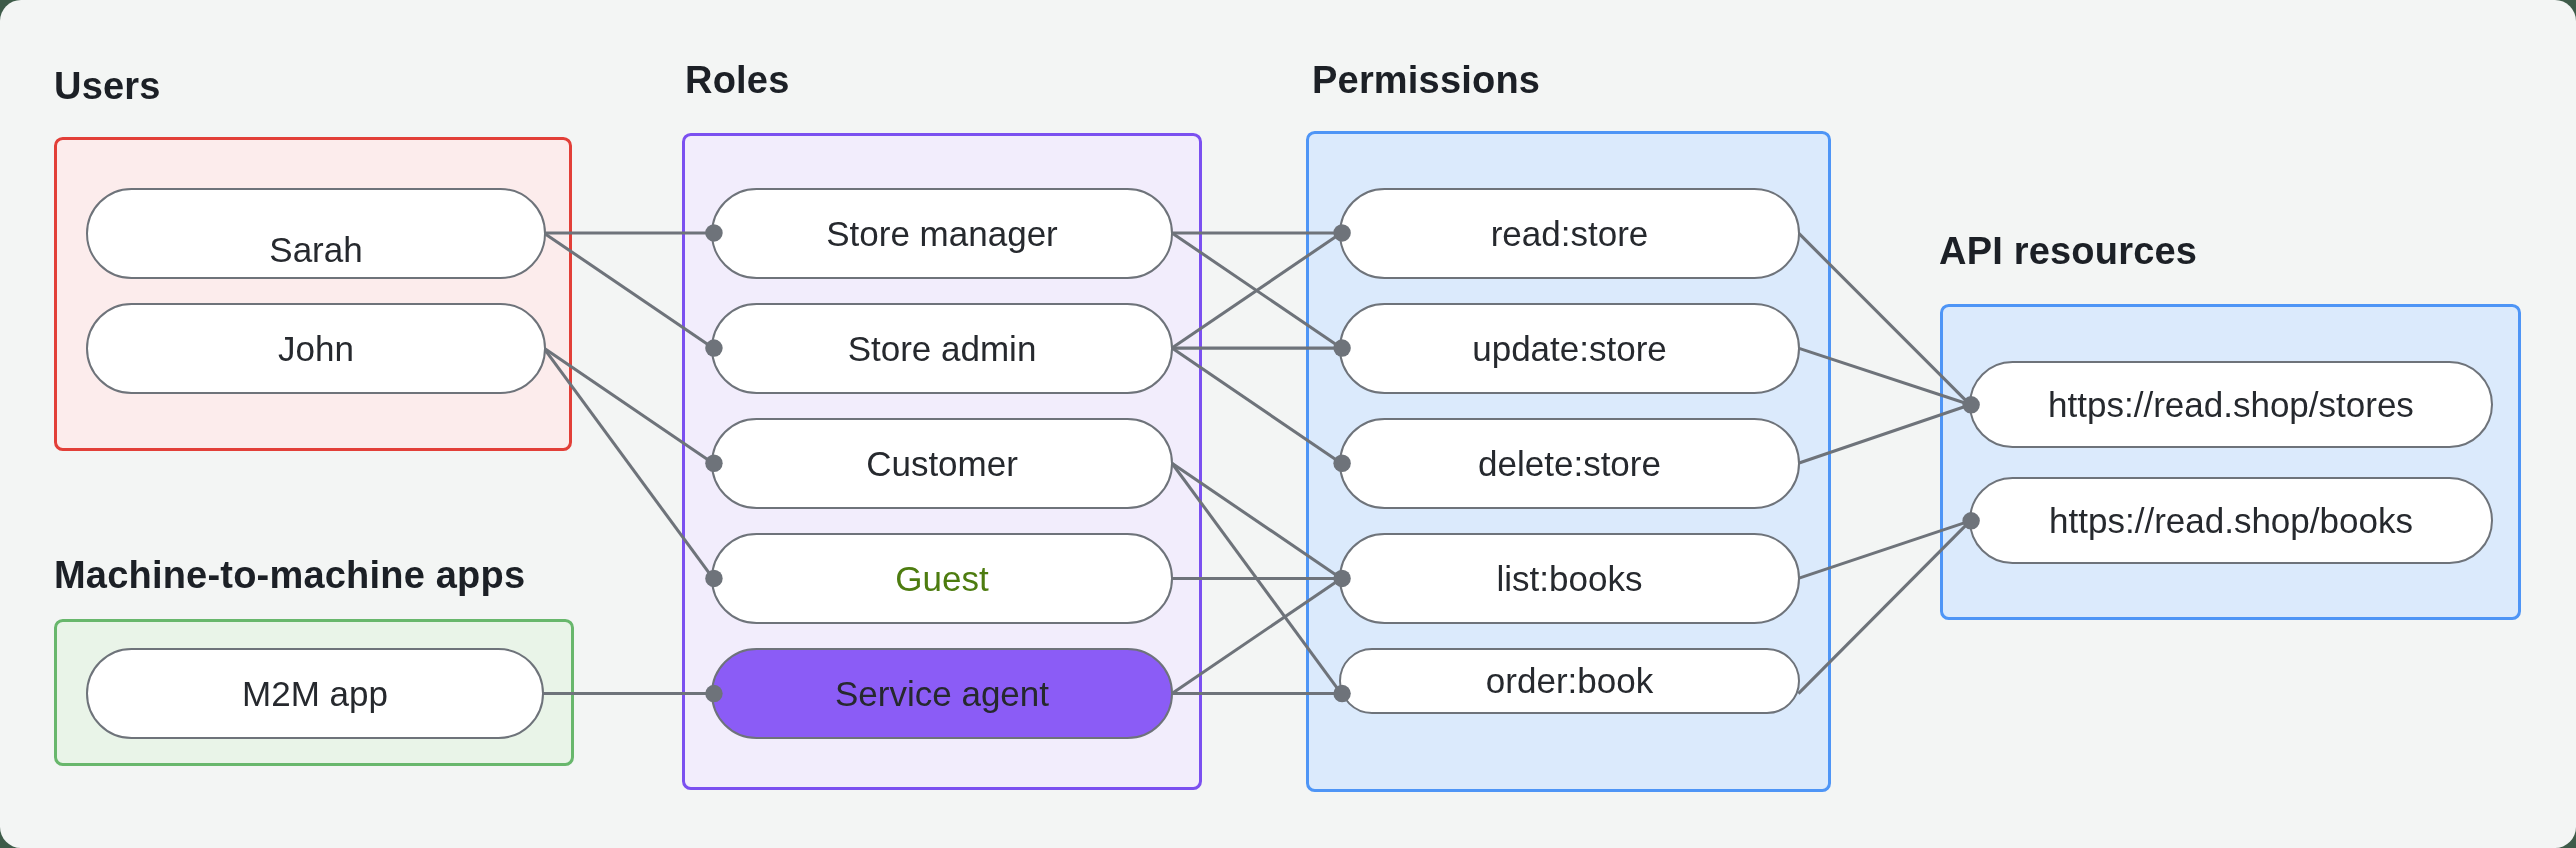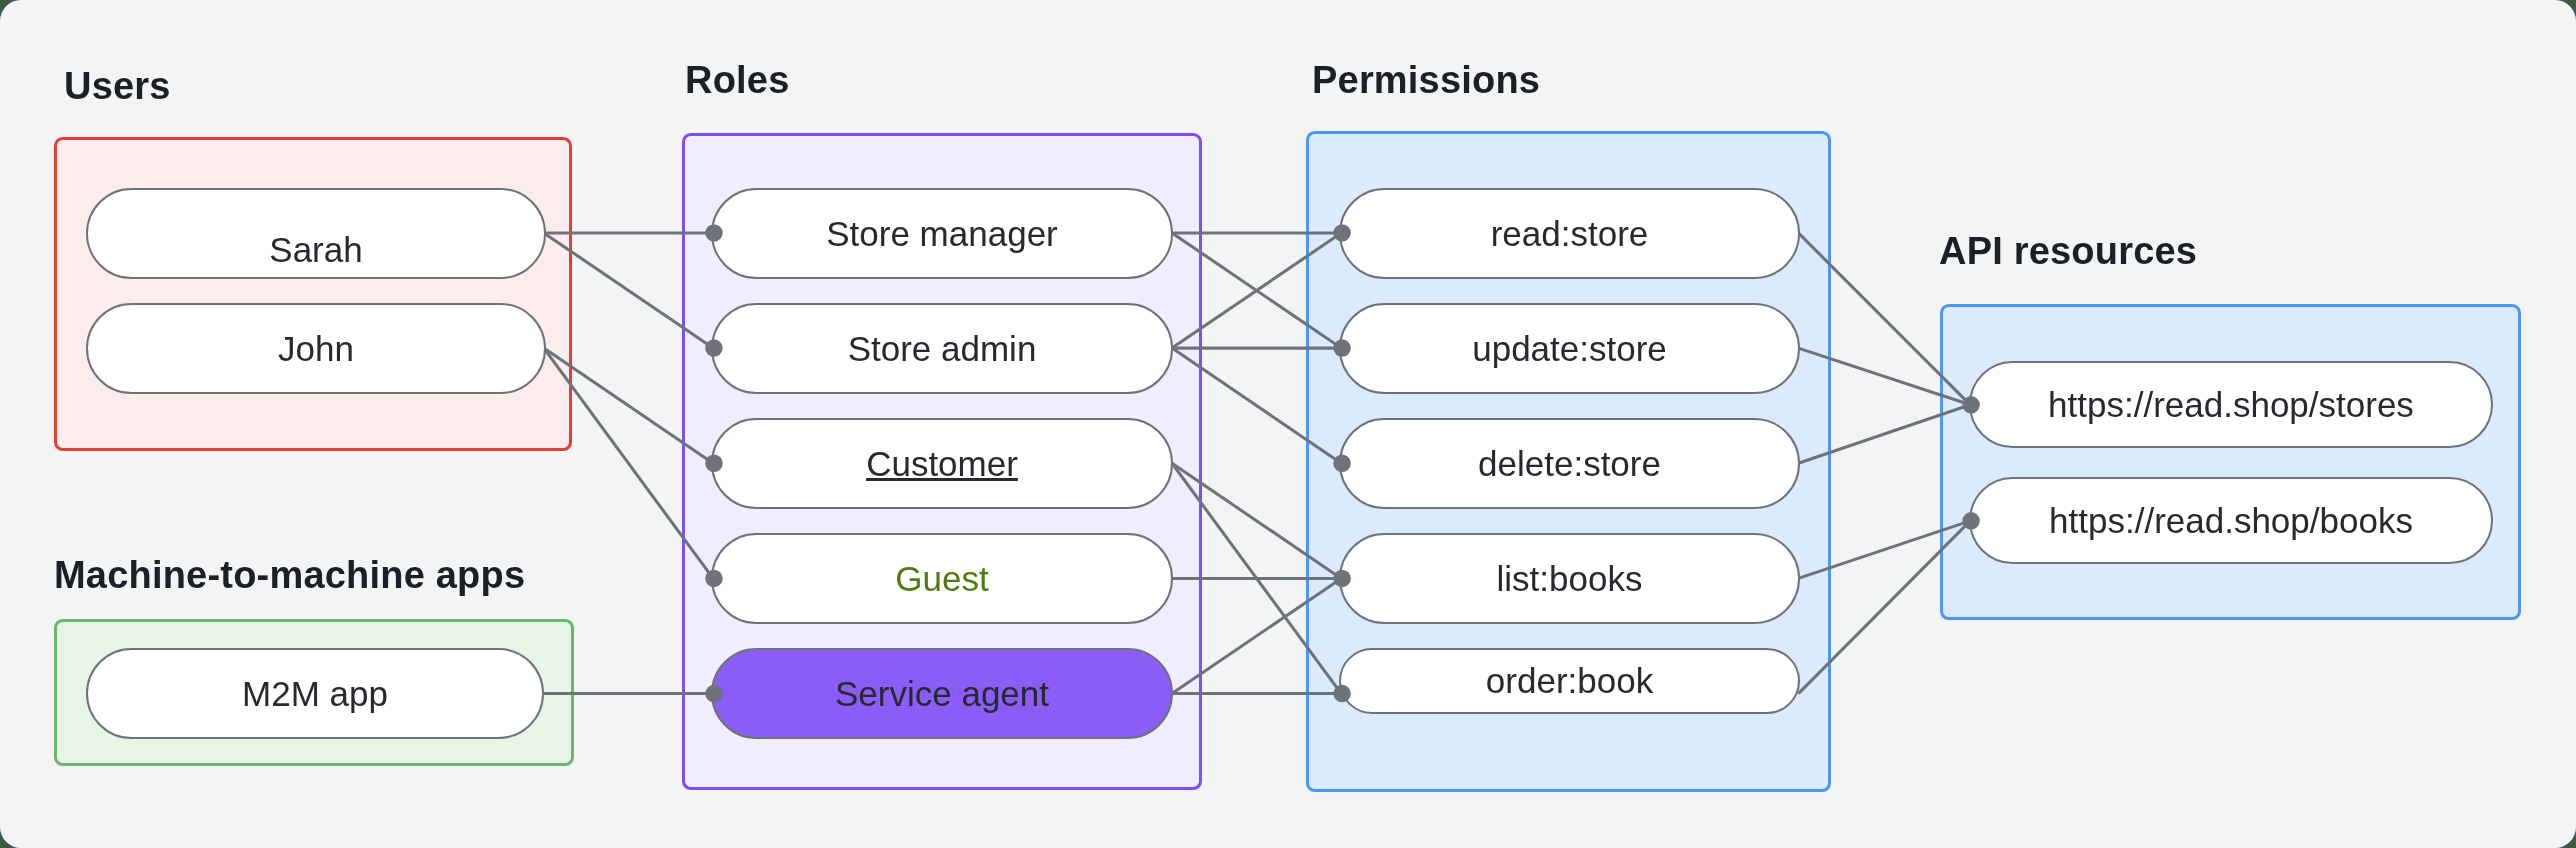--- a/index.html
+++ b/index.html
@@ -34,21 +34,21 @@
 <body>
 
 <div class="canvas">
 
   <div class="group-box" style="left: 54px; top: 137px; width: 518px; height: 314px; border-color: rgb(226, 63, 56); background: rgb(252, 236, 236);"></div>
   <div class="group-box" style="left: 54px; top: 619px; width: 520px; height: 147px; border-color: rgb(104, 183, 108); background: rgb(233, 244, 232);"></div>
   <div class="group-box" style="left: 682px; top: 133px; width: 520px; height: 657px; border-color: rgb(123, 80, 240); background: rgb(242, 237, 252);"></div>
   <div class="group-box" style="left: 1306px; top: 131px; width: 525px; height: 661px; border-color: rgb(78, 149, 246); background: rgb(219, 234, 252);"></div>
   <div class="group-box" style="left: 1940px; top: 304px; width: 581px; height: 316px; border-color: rgb(78, 149, 246); background: rgb(219, 234, 252);"></div>
 
-  <div class="group-title" style="left: 64px; top: 64px;">Users</div>
+  <div class="group-title" style="left: 54px; top: 64px;">Users</div>
   <div class="group-title" style="left: 54px; top: 553px;">Machine-to-machine apps</div>
   <div class="group-title" style="left: 685px; top: 58px;">Roles</div>
   <div class="group-title" style="left: 1312px; top: 58px;">Permissions</div>
   <div class="group-title" style="left: 1939px; top: 229px;">API resources</div>
 
   <svg class="layer" id="edges-layer" width="2576" height="848" viewBox="0 0 2952 972">
       <line x1="623" y1="267" x2="817" y2="267" stroke="#6e737a" stroke-width="3.5"></line>
       <line x1="623" y1="267" x2="817" y2="399" stroke="#6e737a" stroke-width="3.5"></line>
       <line x1="623" y1="399" x2="817" y2="531" stroke="#6e737a" stroke-width="3.5"></line>
       <line x1="623" y1="399" x2="817" y2="663" stroke="#6e737a" stroke-width="3.5"></line>
@@ -80,21 +80,21 @@
       <div class="pill" style="left: 86px; top: 648px; width: 458px; height: 91px; background: rgb(255, 255, 255); border-color: rgb(110, 115, 122);">
         <span style="color: rgb(38, 41, 46);">M2M app</span>
       </div>
       <div class="pill" style="left: 711px; top: 188px; width: 462px; height: 91px; background: rgb(255, 255, 255); border-color: rgb(110, 115, 122);">
         <span style="color: rgb(38, 41, 46);">Store manager</span>
       </div>
       <div class="pill" style="left: 711px; top: 303px; width: 462px; height: 91px; background: rgb(255, 255, 255); border-color: rgb(110, 115, 122);">
         <span style="color: rgb(38, 41, 46);">Store admin</span>
       </div>
       <div class="pill" style="left: 711px; top: 418px; width: 462px; height: 91px; background: rgb(255, 255, 255); border-color: rgb(110, 115, 122);">
-        <span style="color: rgb(38, 41, 46); text-decoration: underline;">Customer</span>
+        <span style="color: rgb(38, 41, 46);">Customer</span>
       </div>
       <div class="pill" style="left: 711px; top: 533px; width: 462px; height: 91px; background: rgb(255, 255, 255); border-color: rgb(110, 115, 122);">
         <span style="color: #4d7c0f;">Guest</span>
       </div>
       <div class="pill" style="left: 711px; top: 648px; width: 462px; height: 91px; background: #8b5cf6; border-color: rgb(110, 115, 122);">
         <span style="color: rgb(38, 41, 46);">Service agent</span>
       </div>
       <div class="pill" style="left: 1339px; top: 188px; width: 461px; height: 91px; background: rgb(255, 255, 255); border-color: rgb(110, 115, 122);">
         <span style="color: rgb(38, 41, 46);">read:store</span>
       </div>

